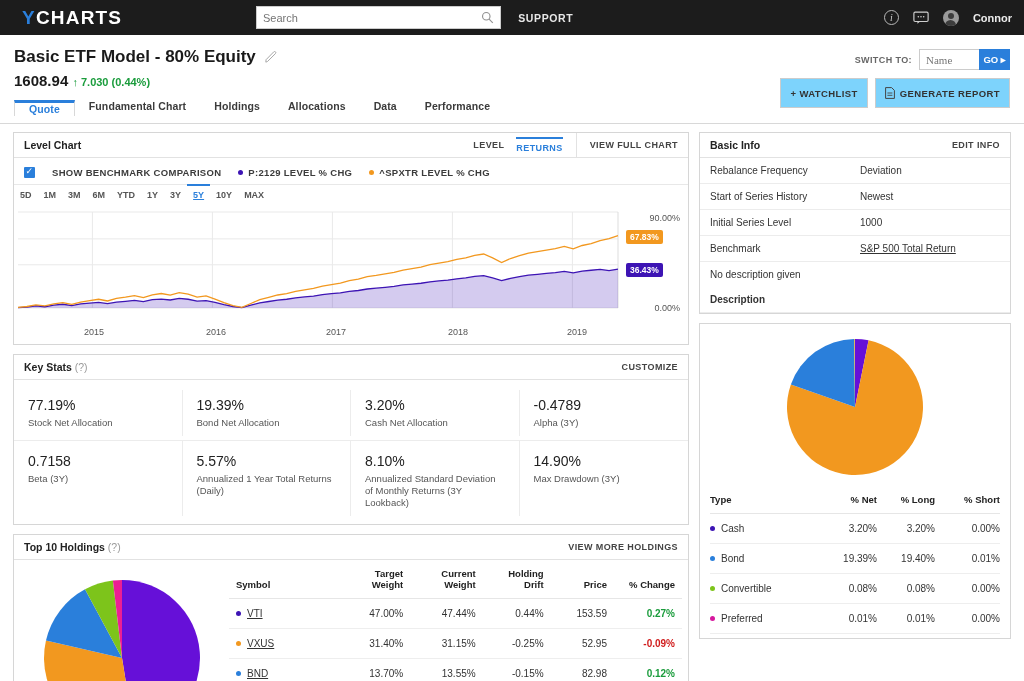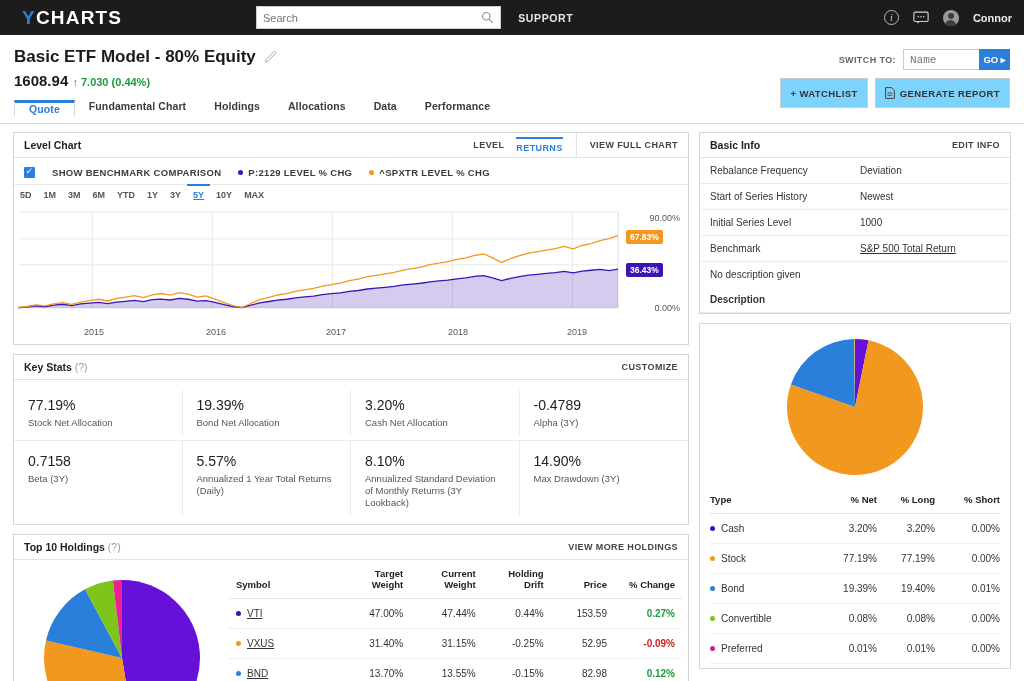--- a/index.html
+++ b/index.html
@@ -59,23 +59,23 @@
   .pagehead { padding: 12px 14px 0 14px; position: relative; height: 65px; }
   .ptitle { font-size: 17px; font-weight: bold; color: #1a1a1a; display:flex; align-items:center; gap:9px;}
   .pencil-icon { width: 12px; height: 12px; opacity:.6; }
   .pquote { margin-top: 5px; font-size: 15px; font-weight: bold; color: #1a1a1a; }
   .pquote .chg { font-size: 11px; color: #1a9c3c; font-weight: bold; }
 
   .switchrow { position: absolute; right: 14px; top: 14px; display:flex; align-items:center; gap:7px;}
   .switchlbl { font-size: 9px; font-weight: bold; color:#666; letter-spacing:.4px;}
   .switchbox { display:flex; height:21px; }
   .switchbox input {
-    width: 76px; border:1px solid #ccc; border-right:none; outline:none;
+    width: 60px; border:1px solid #ccc; border-right:none; outline:none;
     padding: 0 6px; font-size: 11px; color:#555;
-    font-family: Liberation Mono, monospace;
+    font-family: Liberation Serif, serif;
   }
   .gobtn {
     background: #2a7fdb; color:#fff; border:none; width:31px;
     font-size: 9.5px; font-weight: bold; cursor:pointer;
   }
   .btnrow { position:absolute; right:14px; top:43px; display:flex; gap:7px; }
   .obtn {
     border:1px solid #ccc; background:#7dd3fc; height:30px;
     display:flex; align-items:center; gap:5px; padding:0 9px;
     font-size: 9.5px; font-weight:bold; color:#333; letter-spacing:.4px; cursor:pointer;
@@ -516,28 +516,20 @@
               <tr>
                 <td class="lft" style="padding-left:0">
                   <span class="symcell"><span class="dot" style="background:#3d14b4"></span>Cash</span>
                 </td>
                 <td>3.20%</td>
                 <td>3.20%</td>
                 <td style="padding-right:0">0.00%</td>
               </tr>
               <tr>
                 <td class="lft" style="padding-left:0">
-                  <span class="symcell"><span class="dot" style="background:#f2981f"></span>Stock</span>
-                </td>
-                <td>77.19%</td>
-                <td>77.19%</td>
-                <td style="padding-right:0">0.00%</td>
-              </tr>
-              <tr>
-                <td class="lft" style="padding-left:0">
                   <span class="symcell"><span class="dot" style="background:#2a7fdb"></span>Bond</span>
                 </td>
                 <td>19.39%</td>
                 <td>19.40%</td>
                 <td style="padding-right:0">0.01%</td>
               </tr>
               <tr>
                 <td class="lft" style="padding-left:0">
                   <span class="symcell"><span class="dot" style="background:#7dc41b"></span>Convertible</span>
                 </td>

